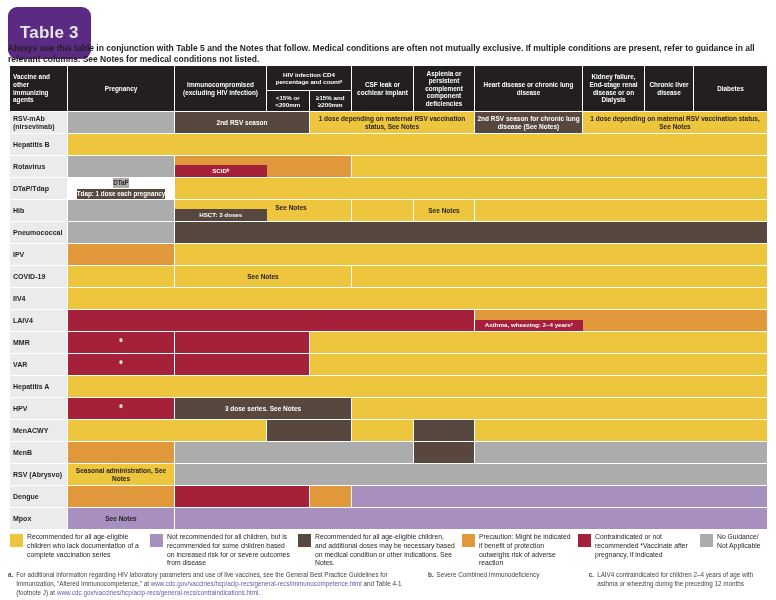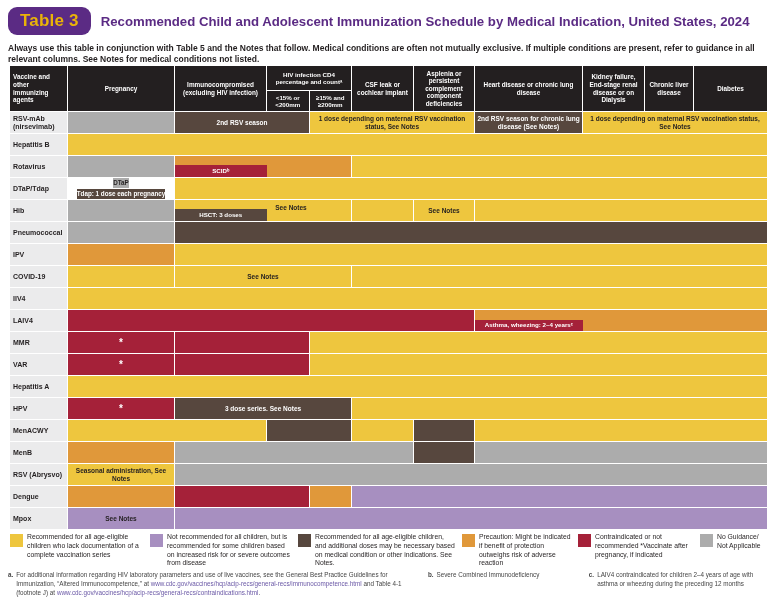--- a/index.html
+++ b/index.html
@@ -1,21 +1,21 @@
 <!DOCTYPE html>
 <html><head>
 <meta charset="utf-8">
 <style>
   html,body{margin:0;padding:0;background:#fff;}
   body{width:776px;height:600px;overflow:hidden;font-family:"Liberation Sans",sans-serif;-webkit-font-smoothing:antialiased;}
   .page{position:relative;width:776px;height:600px;background:#fff;}
 
   
   .hdr{position:absolute;left:8px;top:7px;display:flex;align-items:center;gap:10px;}
-  .badge{background:#5B2B84;color:#eab308;font-weight:bold;font-size:17px;padding:4px 12px;border-radius:9px;letter-spacing:.2px;}
+  .badge{background:#5B2B84;color:#e5e5e5;font-weight:bold;font-size:17px;padding:16px 12px;border-radius:9px;letter-spacing:.2px;}
   .title{color:#5B2B84;font-weight:bold;font-size:13.2px;}
   .note{position:absolute;left:8px;top:43px;width:758px;font-size:8.5px;font-weight:bold;color:#231F20;line-height:1.32;margin:0;}
 
   
   .tbl{position:absolute;left:10px;top:66px;width:757px;}
   .tgrid{display:grid;grid-template-columns:57px 106px 91px 42px 41px 61px 60px 107px 61px 48px 73px;column-gap:1px;}
   .thead{height:45px;margin-bottom:1px;}
   .hcell{background:#231F20;color:#fff;font-size:6.4px;font-weight:bold;display:flex;align-items:center;justify-content:center;text-align:center;line-height:1.18;padding:1px 2px;box-sizing:border-box;}
   .hleft{justify-content:flex-start;text-align:left;padding-left:3px;}
   .hgroup{display:flex;flex-direction:column;background:none;}
@@ -52,21 +52,20 @@
   .fn-c{width:196px;margin-left:4px;}
   .lnk{color:#6A58A6;}
 </style>
 </head>
 <body>
 
 <div class="page">
 
   <div class="hdr">
     <div class="badge">Table 3</div>
-    <div class="title">Recommended Child and Adolescent Immunization Schedule by Medical Indication, United States, 2024</div>
   </div>
 
   <p class="note">Always use this table in conjunction with Table 5 and the Notes that follow. Medical conditions are often not mutually exclusive. If multiple conditions are present, refer to guidance in all relevant columns. See Notes for medical conditions not listed.</p>
 
   <div class="tbl" id="schedule-table">
       <div class="tgrid thead">
         <div class="hcell hleft" style="grid-column: 1 / span 1;">Vaccine and other immunizing agents</div>
         <div class="hcell" style="grid-column: 2 / span 1;">Pregnancy</div>
         <div class="hcell" style="grid-column: 3 / span 1;">Immunocompromised (excluding HIV infection)</div>
         <div class="hgroup" style="grid-column: 4 / span 2;">

